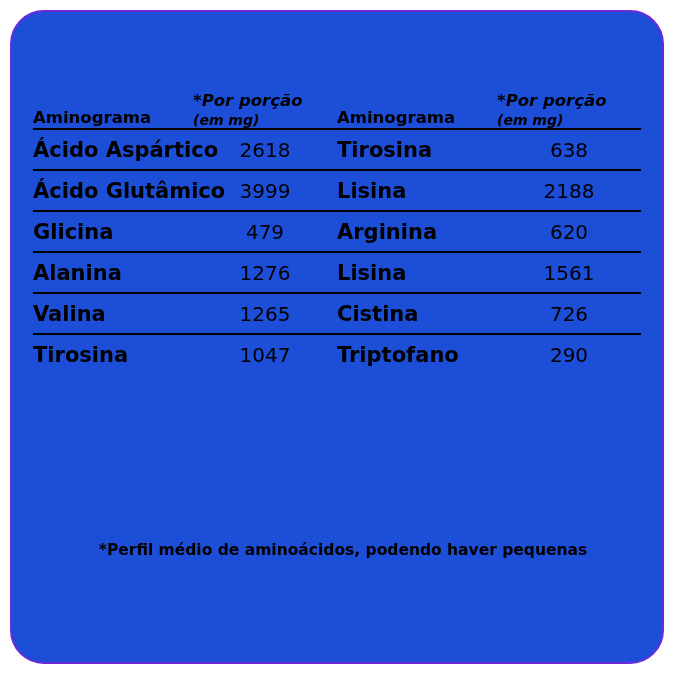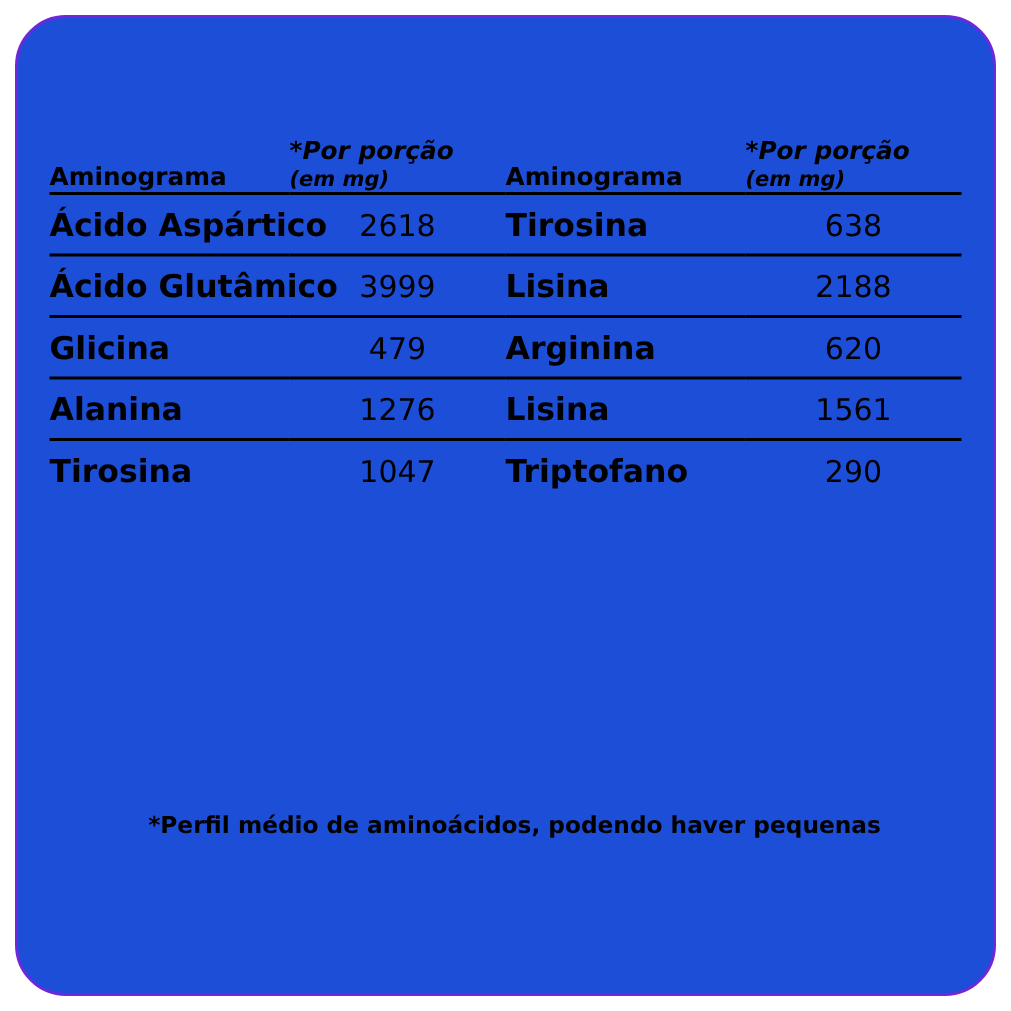--- a/index.html
+++ b/index.html
@@ -142,20 +142,26 @@
           <td class="name">Arginina</td>
           <td class="val">620</td>
         </tr>
         <tr class="datarow">
           <td class="name">Alanina</td>
           <td class="val">1276</td>
           <td class="name">Lisina</td>
           <td class="val">1561</td>
         </tr>
         <tr class="datarow">
+          <td class="name">Valina</td>
+          <td class="val">1265</td>
+          <td class="name">Cistina</td>
+          <td class="val">726</td>
+        </tr>
+        <tr class="datarow">
           <td class="name">Tirosina</td>
           <td class="val">1047</td>
           <td class="name">Triptofano</td>
           <td class="val">290</td>
         </tr>
       </tbody>
     </table>
   </div>
 
   <div class="footnote">

